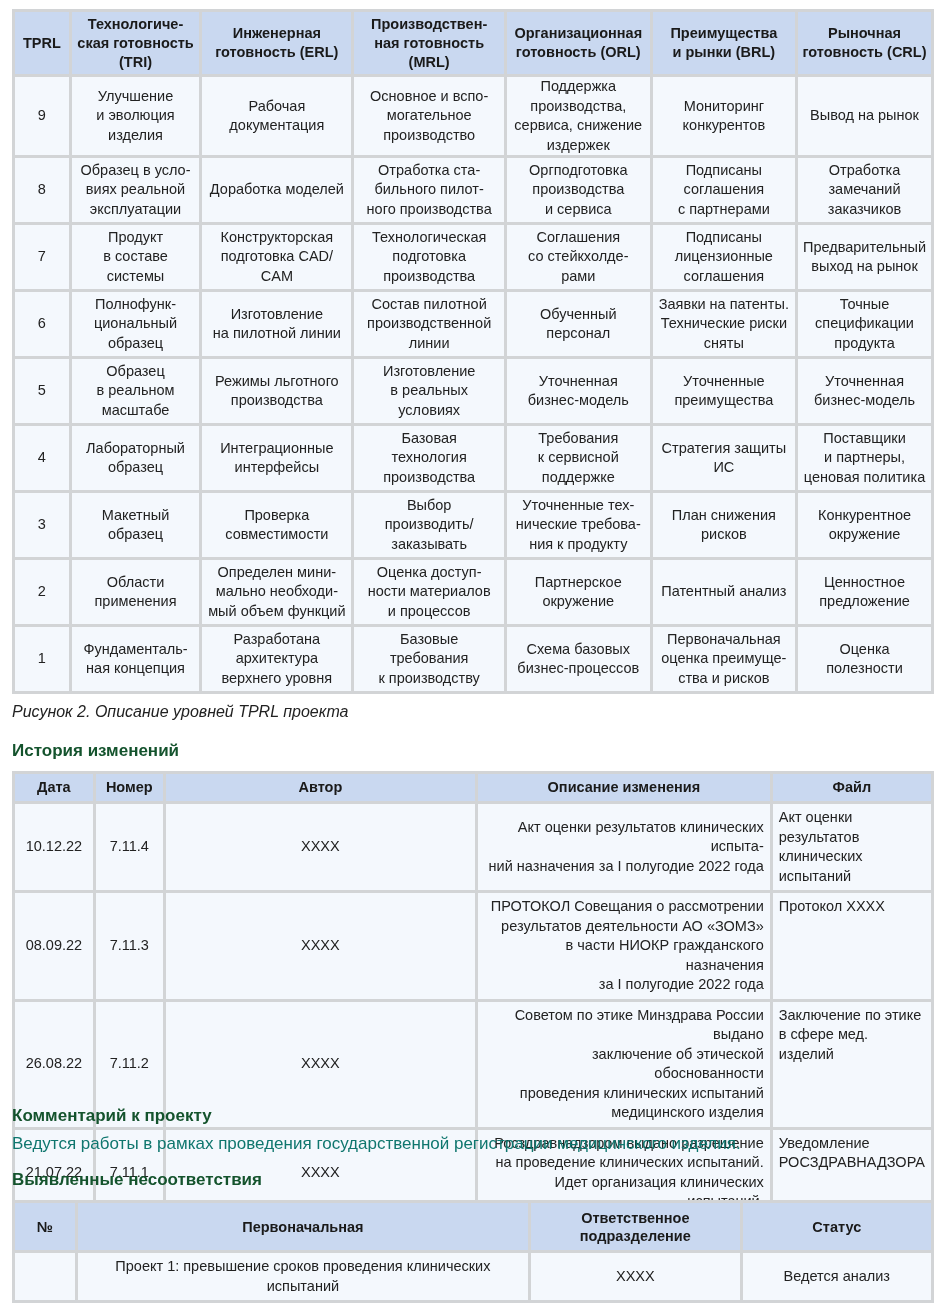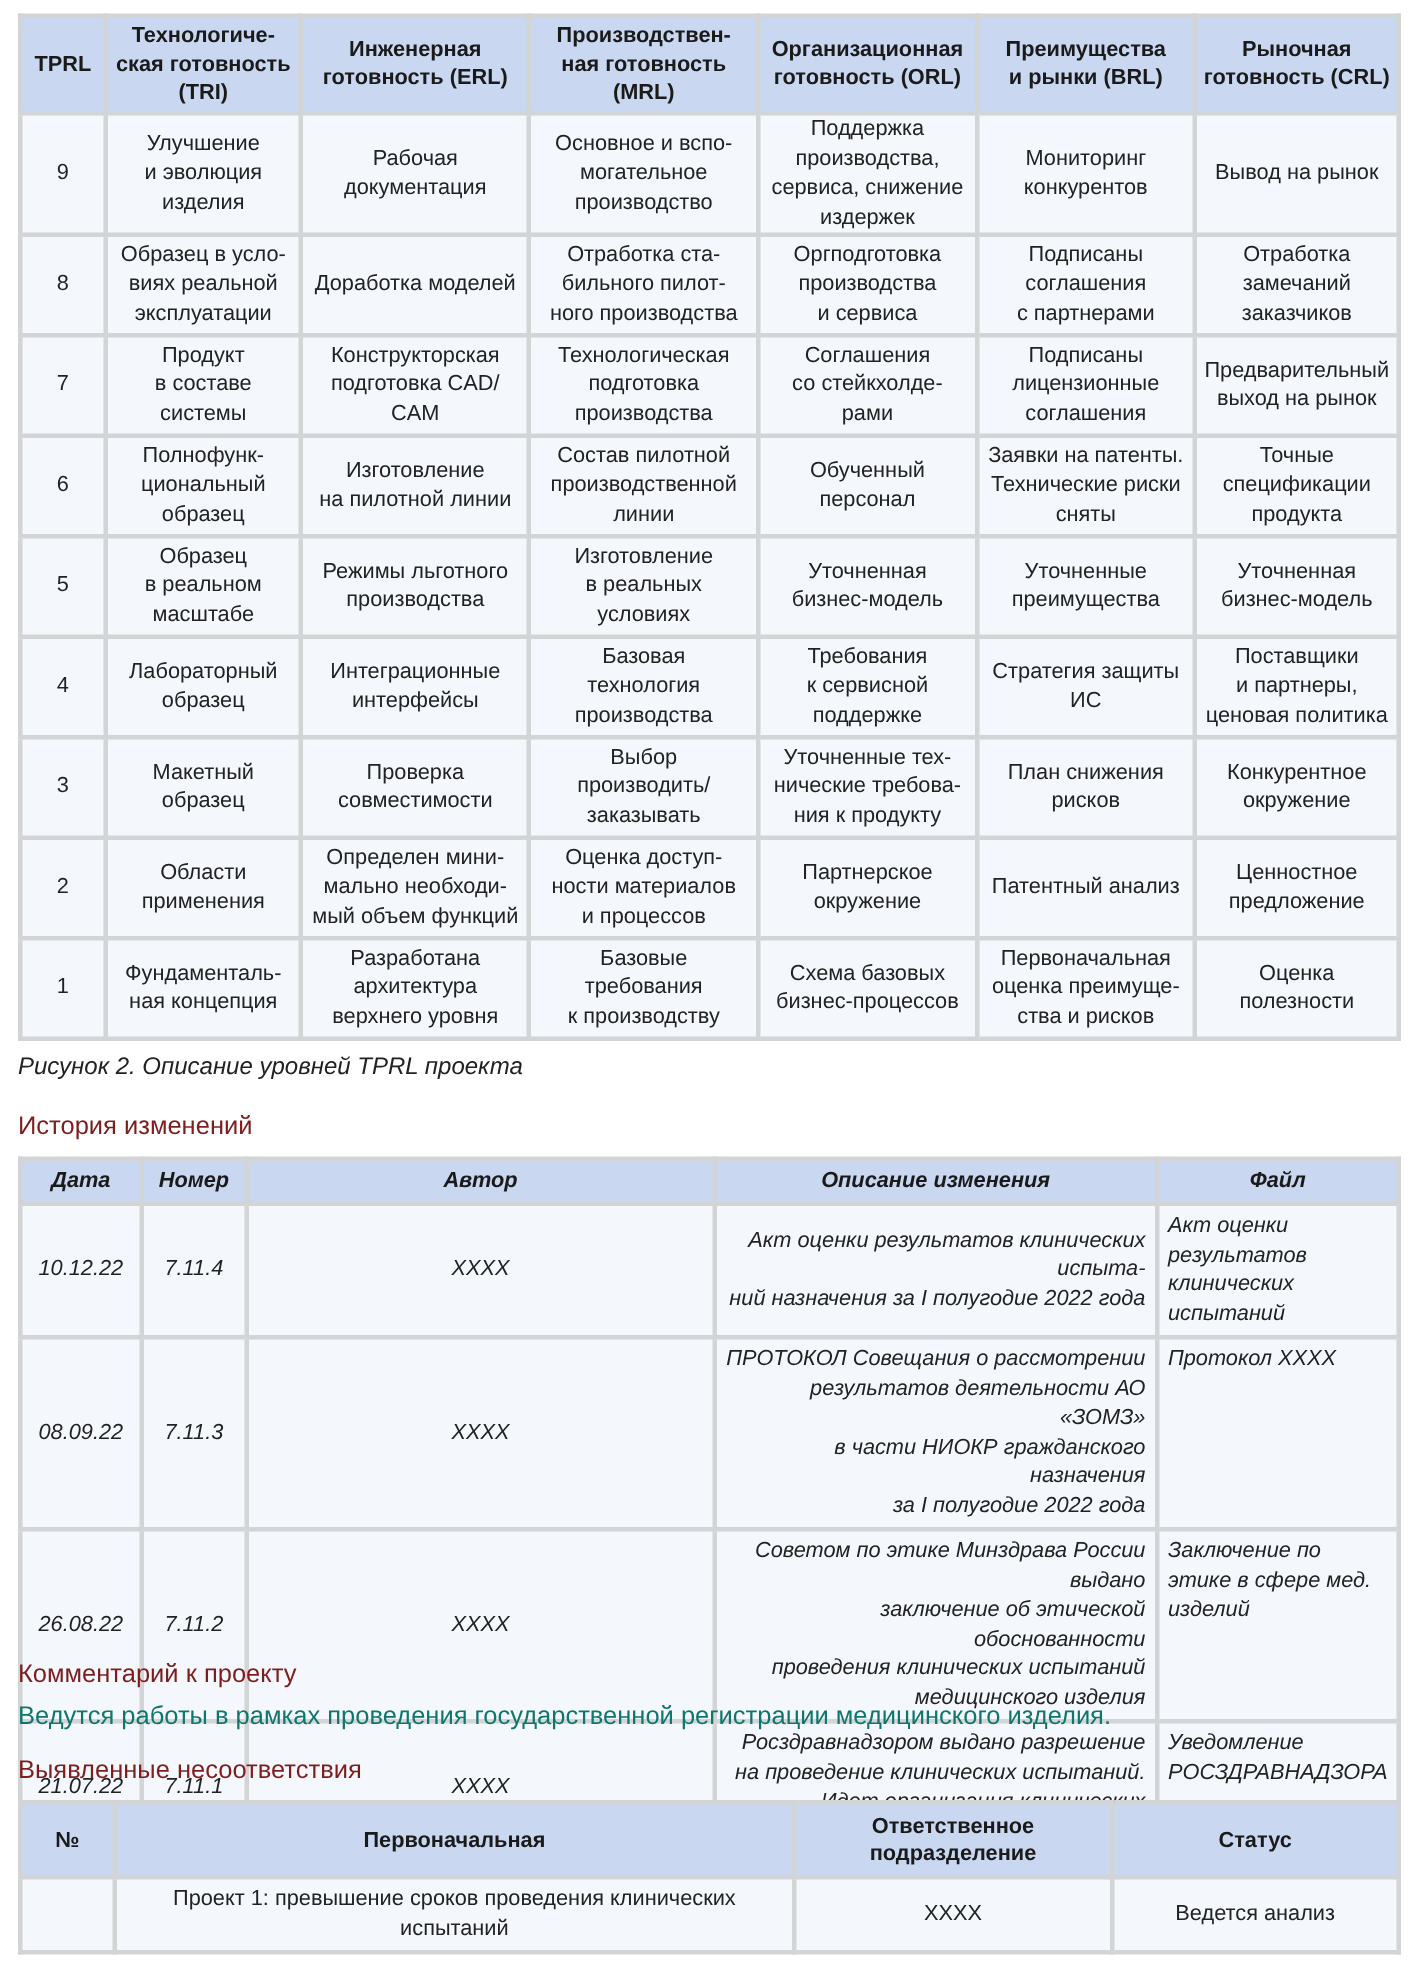--- a/index.html
+++ b/index.html
@@ -23,26 +23,26 @@
     #tprl col.c3 { width: 153px; }
     #tprl col.c4 { width: 146px; }
     #tprl col.c5 { width: 146px; }
     #tprl col.c6 { width: 136px; }
 
     .caption {
       position: absolute; left: 12px; top: 703px;
       font-style: italic; font-size: 16px; color: #222;
     }
     .h2 {
-      position: absolute; left: 12px; font-size: 17px; font-weight: normal; color: #7f1d1d;
+      position: absolute; left: 12px; font-size: 17px; font-weight: bold; color: #14532d;
     }
     .para { position: absolute; left: 12px; font-size: 17px; color: #0f766e; }
 
     
-    #history { top: 771px; width: 922px; font-size: 14.5px; line-height: 19.5px; font-style: italic; }
+    #history { top: 771px; width: 922px; font-size: 14.5px; line-height: 19.5px; }
     #history th { height: 30px; font-size: 14.5px; }
     #history td { padding: 4px 6px; }
     #history td.left { text-align: left; vertical-align: top; }
     #history td.leftmid { text-align: right; vertical-align: middle; }
     #history col.h0 { width: 82px; }
     #history col.h1 { width: 72px; }
     #history col.h2 { width: 109px; }
     #history col.h3 { width: 345px; }
     #history col.h4 { width: 314px; }
 

